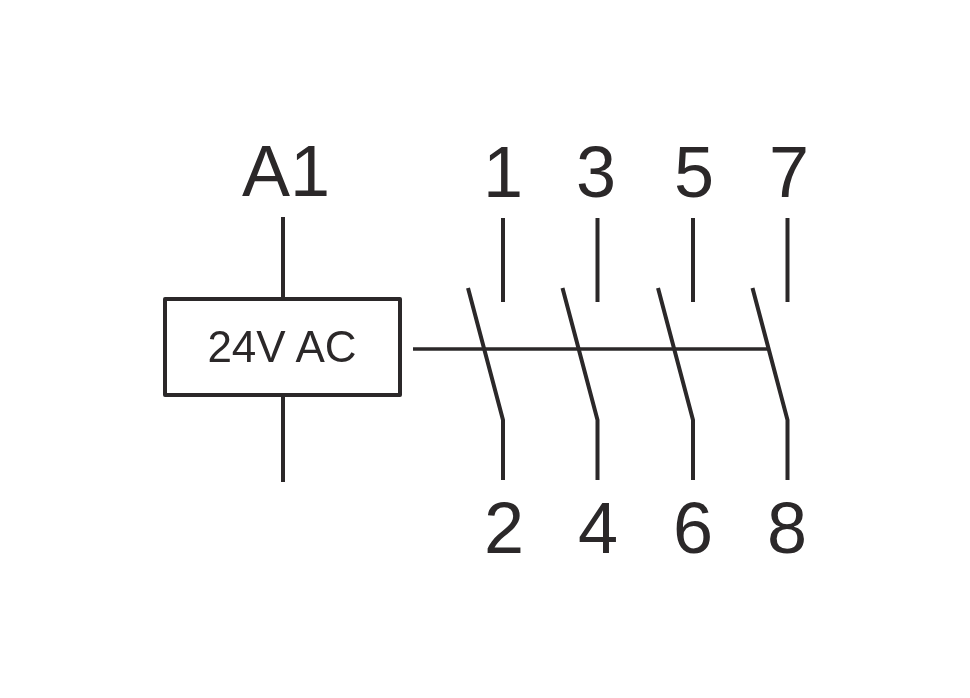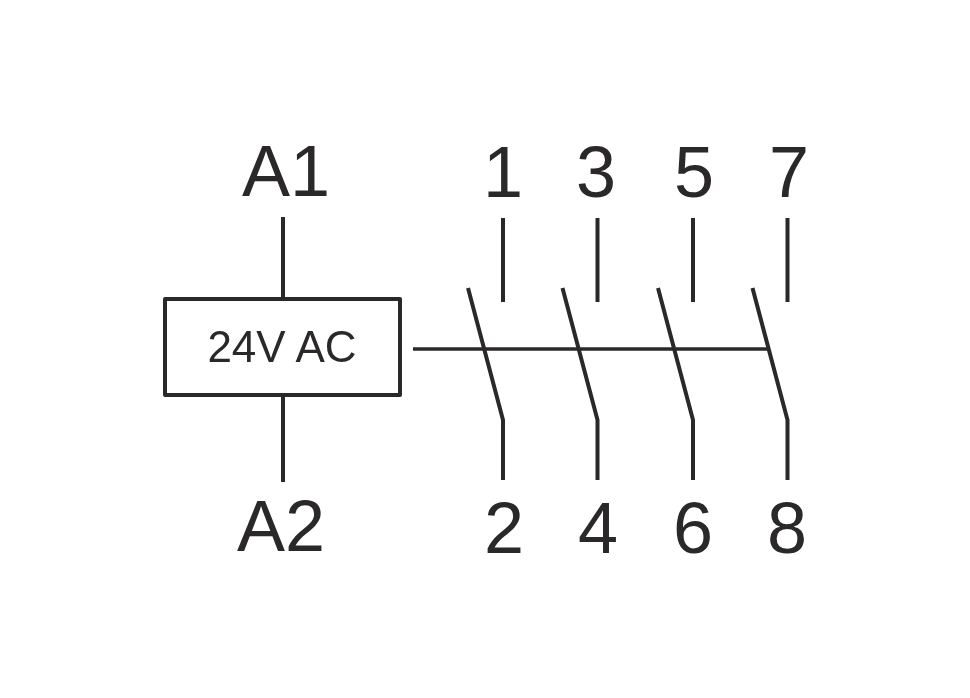--- a/index.html
+++ b/index.html
@@ -74,21 +74,20 @@
     </g>
 
     <g>
       <line class="stroke-main" x1="787.5" y1="218" x2="787.5" y2="302"></line>
       <path class="stroke-main" d="M 752.5 288 L 787.5 420 L 787.5 480"></path>
     </g>
   </svg>
 
   <div class="label lbl-terminal" style="--x:286px; --y:171px">A1</div>
   <div class="label lbl-coil" style="--x:282px; --y:347px">24V AC</div>
-  <div class="label lbl-terminal" style="--x:281px; --y:526px">A2</div>
 
   <div class="label lbl-terminal" style="--x:503px; --y:172px">1</div>
   <div class="label lbl-terminal" style="--x:596px; --y:172px">3</div>
   <div class="label lbl-terminal" style="--x:694px; --y:172px">5</div>
   <div class="label lbl-terminal" style="--x:789px; --y:172px">7</div>
 
   <div class="label lbl-terminal" style="--x:504px; --y:528px">2</div>
   <div class="label lbl-terminal" style="--x:598px; --y:528px">4</div>
   <div class="label lbl-terminal" style="--x:693px; --y:528px">6</div>
   <div class="label lbl-terminal" style="--x:787px; --y:528px">8</div>

